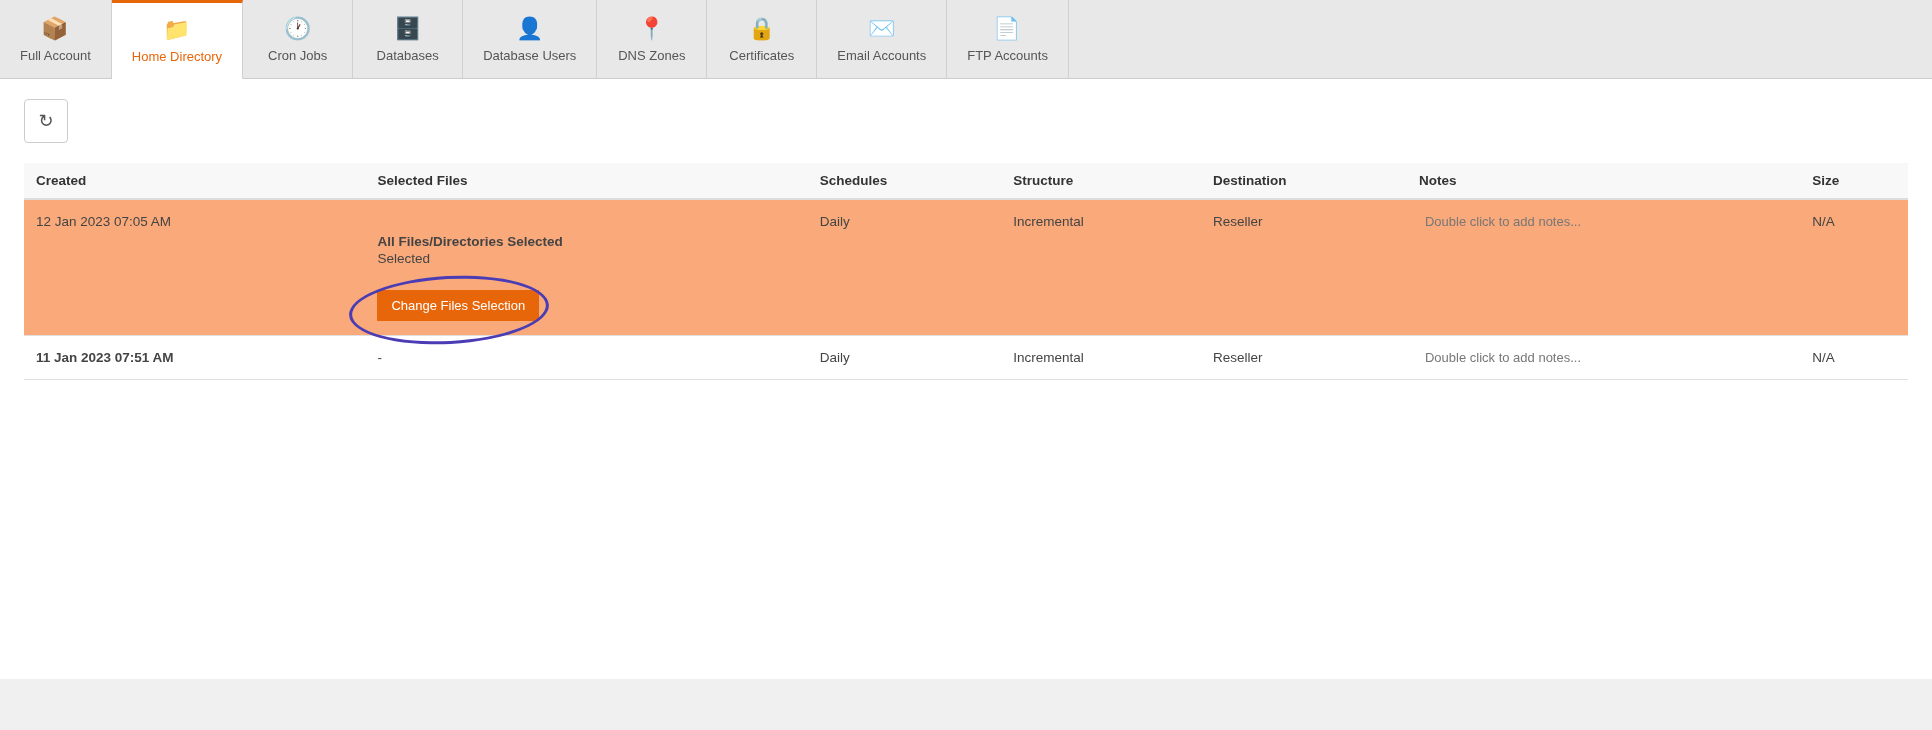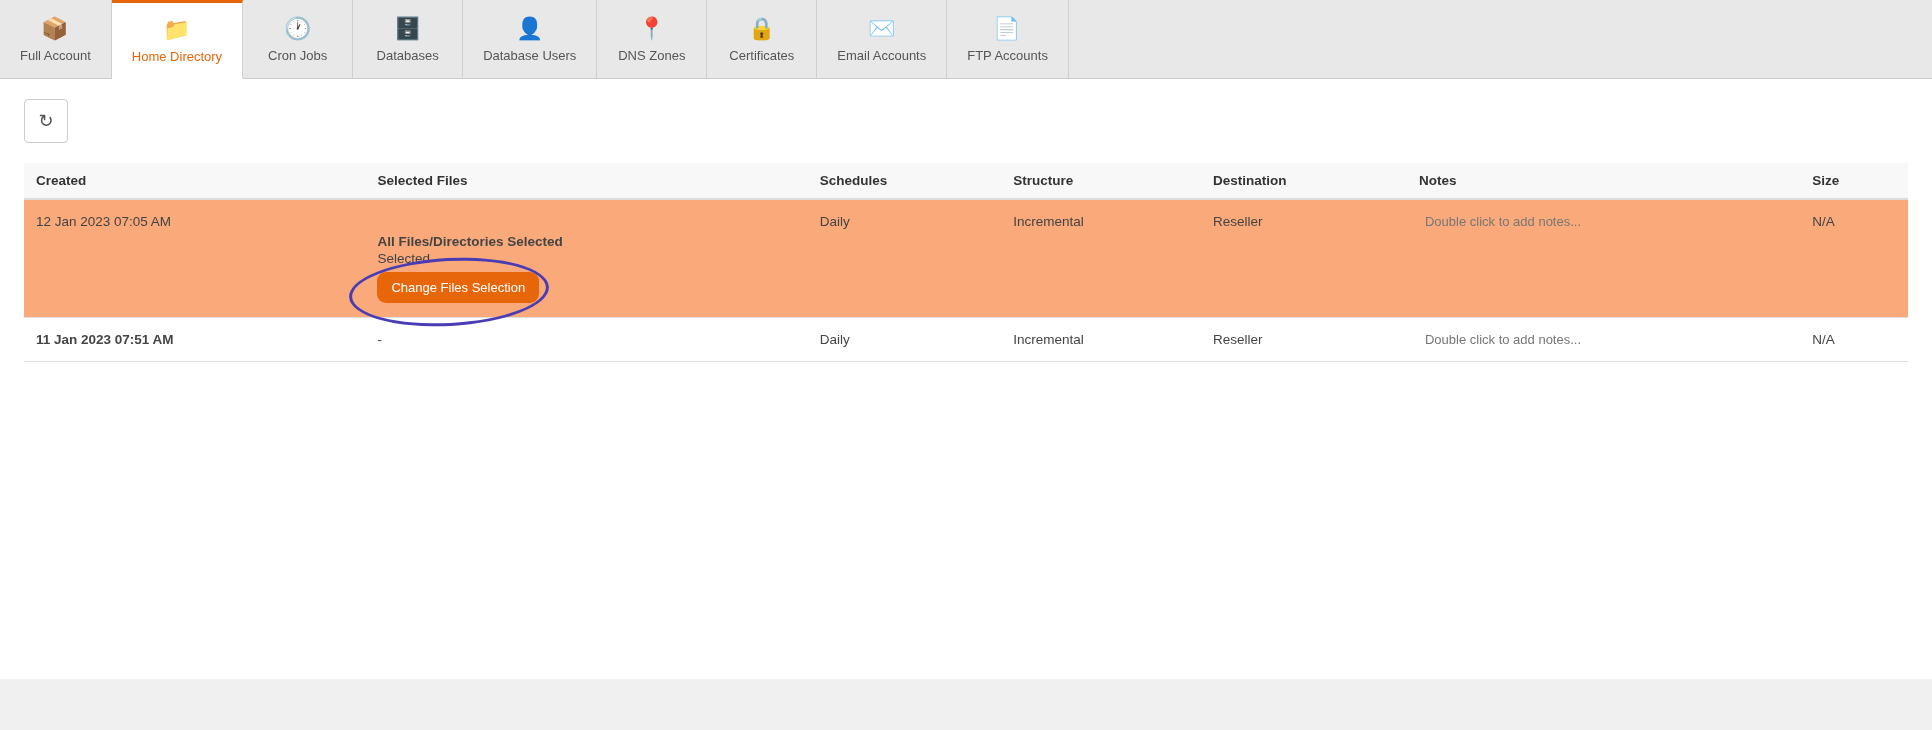--- a/index.html
+++ b/index.html
@@ -96,21 +96,21 @@
     
     .change-files-wrapper {
       position: relative;
       display: inline-block;
       margin-top: 4px;
     }
     .change-files-btn {
       background: #e8660a;
       color: #fff;
       border: none;
-      border-radius: 9px;
+      border-radius: 0;
       padding: 8px 14px;
       font-size: 13px;
       cursor: pointer;
       font-weight: 500;
       position: relative;
       z-index: 2;
     }
 
     
     .circle-annotation {
@@ -127,21 +127,21 @@
     }
 
     .selected-files-text {
       font-weight: 700;
       display: block;
       margin-bottom: 2px;
       margin-top: 20px;
     }
     .selected-sub {
       display: block;
-      margin-bottom: 2px;
+      margin-bottom: 20px;
     }
 
     .notes-text {
       color: #777;
       font-size: 13px;
       padding-left: 6px;
     }
   </style>
 </head>
 <body>

